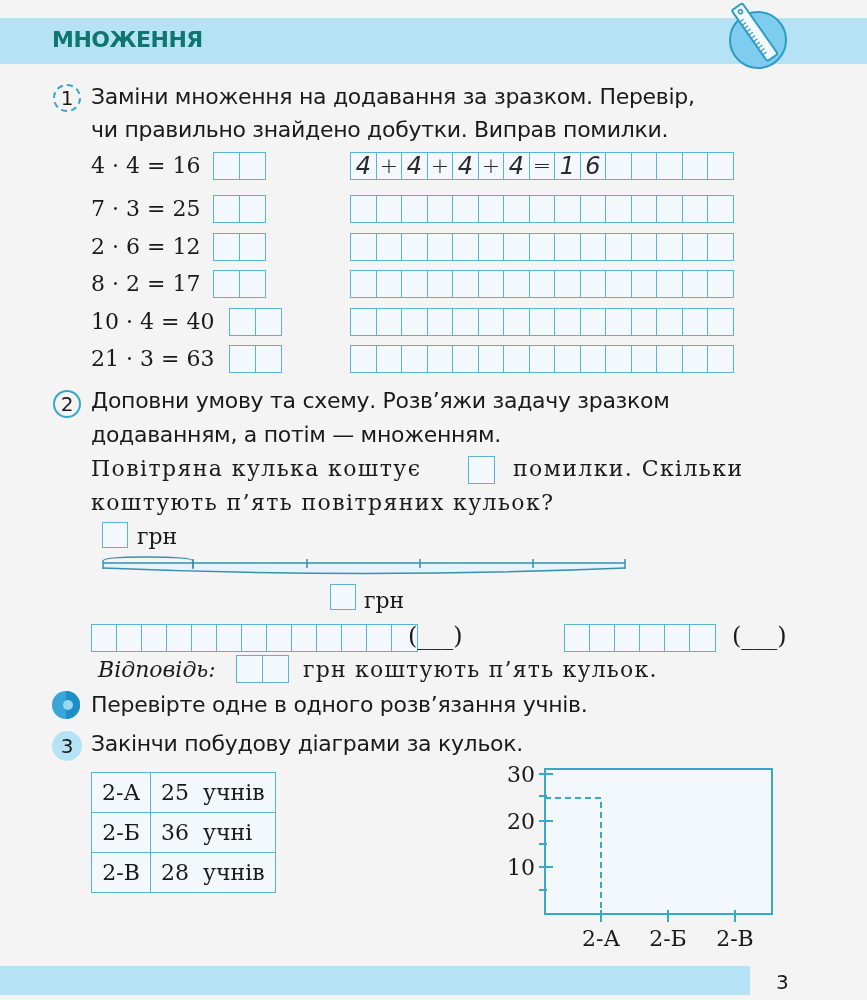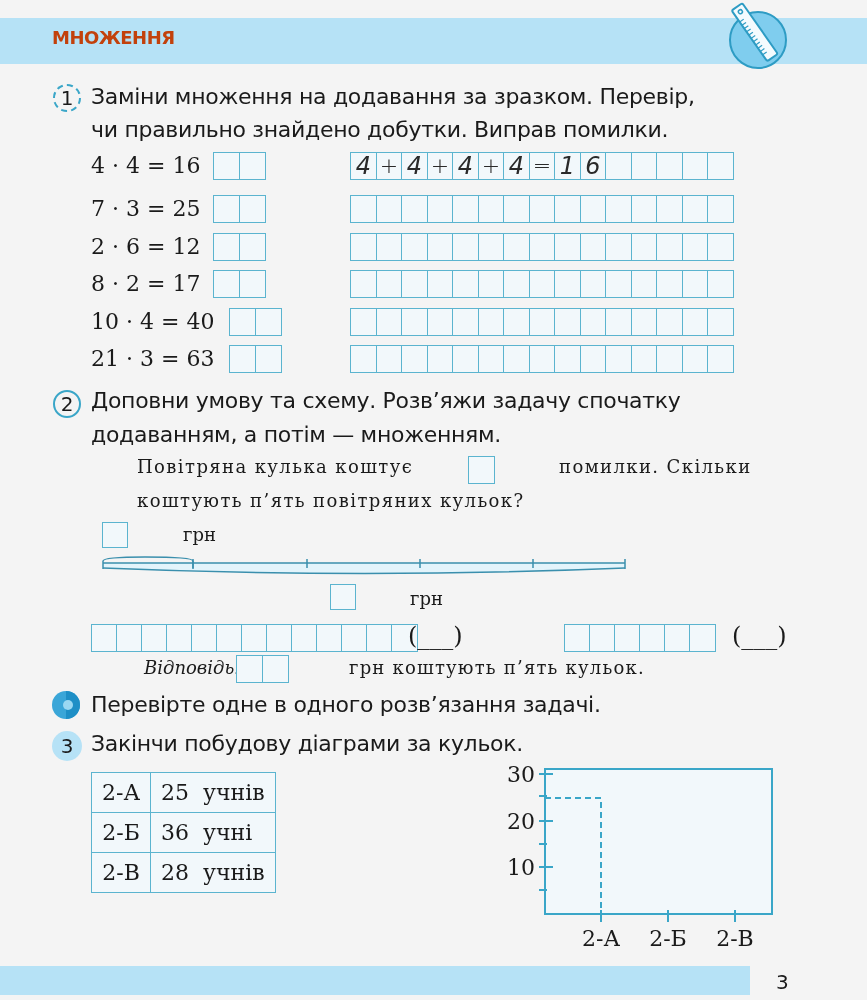--- a/index.html
+++ b/index.html
@@ -7,26 +7,26 @@
     width:867px; height:1000px; position:relative; overflow:hidden;
     background:#f4f4f4;
     font-family:"DejaVu Sans", sans-serif; color:#1a1a1a;
   }
   .abs { position:absolute; }
   .header-band {
     position:absolute; left:0; top:18px; width:867px; height:46px;
     background:#b6e2f6;
   }
   .header-title {
-    position:absolute; left:52px; top:27px; font-size:18px; font-weight:bold;
-    font-family:"DejaVu Sans", sans-serif; letter-spacing:-0.5px; color:#c2410c;
+    position:absolute; left:52px; top:27px; font-size:22px; font-weight:bold;
+    font-family:"DejaVu Sans", sans-serif; letter-spacing:-0.5px; color:#0f766e;
   }
   .ruler-badge { position:absolute; left:722px; top:0; width:70px; height:70px; }
   .sans-text { font-family:"DejaVu Sans", sans-serif; font-size:22px; letter-spacing:-0.3px; }
-  .serif-text { font-family:"DejaVu Serif", serif; font-size:18px;margin-left:46px; }
+  .serif-text { font-family:"DejaVu Serif", serif; font-size:22px; }
   .task-num {
     position:absolute; width:28px; height:28px; border-radius:50%;
     font-size:20px; text-align:center; line-height:28px;
     font-family:"DejaVu Sans", sans-serif;
   }
   .num-dashed { border:2px dashed #3aa6c8; box-sizing:border-box; line-height:24px; }
   .num-outline { border:2px solid #3aa6c8; box-sizing:border-box; line-height:24px; }
   .num-filled { background:#b6e2f6; }
   .cells { position:absolute; display:flex; }
   .cell {
@@ -211,21 +211,21 @@
       <div class="cell" style="width: 27px;"></div>
       <div class="cell" style="width: 27px;"></div>
       <div class="cell" style="width: 27px;"></div>
       <div class="cell" style="width: 27px;"></div>
       <div class="cell" style="width: 27px;"></div>
       <div class="cell" style="width: 27px;"></div>
     </div>
   </div>
 
 <div class="task-num num-outline" style="left:53px;top:390px;">2</div>
-<div class="abs sans-text" style="left:91px;top:388px;">Доповни умову та схему. Розв’яжи задачу спочатку</div>
+<div class="abs sans-text" style="left:91px;top:388px;">Доповни умову та схему. Розв’яжи задачу зразком</div>
 <div class="abs sans-text" style="left:91px;top:422px;">додаванням, а потім — множенням.</div>
 
 <div class="abs serif-text" style="left:91px;top:456px;letter-spacing:1.4px;">Повітряна кулька коштує</div>
 <div class="cells" style="left:468px;top:456px;">
     <div class="cell" style="width:27px;"></div>
   </div>
 <div class="abs serif-text" style="left:513px;top:456px;letter-spacing:1.4px;">помилки. Скільки</div>
 <div class="abs serif-text" style="left:91px;top:490px;letter-spacing:1.4px;">коштують п’ять повітряних кульок?</div>
 
 <div class="cells" style="left:102px;top:522px;">
@@ -283,21 +283,21 @@
   </div>
 <div class="abs serif-text" style="left:303px;top:657px;letter-spacing:1.2px;">грн коштують п’ять кульок.</div>
 
 <div class="abs" style="left:51px;top:690px;width:30px;height:30px;">
   <svg width="30" height="30" viewBox="0 0 30 30">
     <circle cx="15" cy="15" r="14" fill="#3aa6d8"></circle>
     <path d="M15 1 A14 14 0 0 1 15 29 Z" fill="#1e8fc6"></path>
     <circle cx="17" cy="15" r="5" fill="#9ad8f2"></circle>
   </svg>
 </div>
-<div class="abs sans-text" style="left:91px;top:692px;">Перевірте одне в одного розв’язання задачі.</div>
+<div class="abs sans-text" style="left:91px;top:692px;">Перевірте одне в одного розв’язання учнів.</div>
 
 <div class="task-num num-filled" style="left:52px;top:731px;width:30px;height:30px;line-height:30px;">3</div>
 <div class="abs sans-text" style="left:91px;top:731px;">Закінчи побудову діаграми за кульок.</div>
 
 <table class="data-table">
   <tbody>
   <tr>
     <td style="text-align:center;">2-А</td>
     <td style="white-space:pre;">25  учнів</td>
   </tr>

